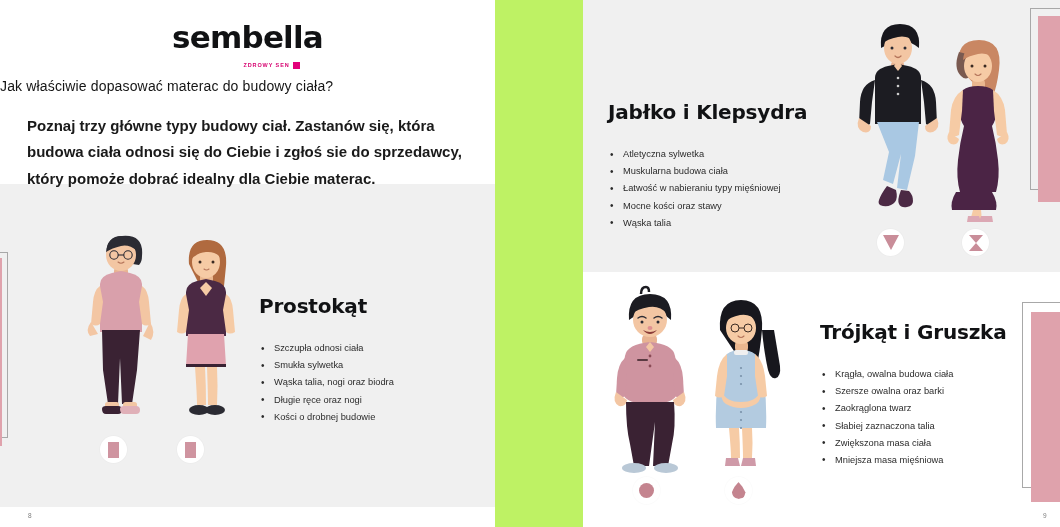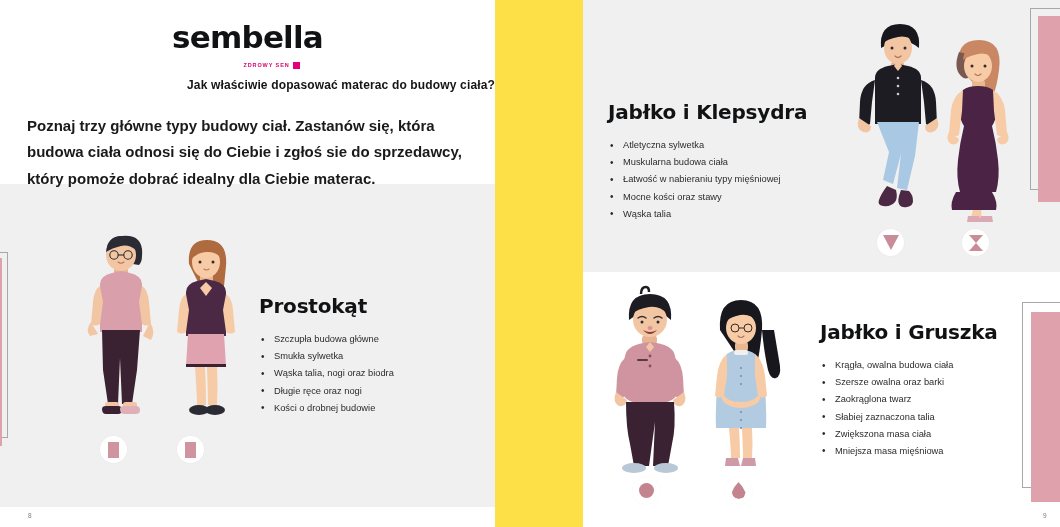--- a/index.html
+++ b/index.html
@@ -1,36 +1,36 @@
 <!DOCTYPE html>
 <html><head>
 <meta charset="utf-8">
 <style>
   * { margin:0; padding:0; box-sizing:border-box; }
   html,body{ width:1060px; height:527px; background:#ffffff; overflow:hidden;
     font-family:"Liberation Sans","DejaVu Sans",sans-serif; }
-  .stage{ position:relative; width:1060px; height:527px; background:#fde047; }
+  .stage{ position:relative; width:1060px; height:527px; background:#bef264; }
 
   
   .slide{ position:absolute; background:#ffffff; overflow:hidden; }
   .slide-left{ left:0; top:0; width:495px; height:527px; }
   .slide-right{ left:583px; top:0; width:477px; height:527px; }
 
   
   .logo-wrap{ position:absolute; left:0; top:22px; width:495px; text-align:center; }
   .logo-word{ font-family:"DejaVu Sans",sans-serif; font-weight:700; font-size:31px;
     letter-spacing:-0.8px; color:#111214; line-height:1; }
   .logo-sub{ display:inline-flex; align-items:center; gap:3px; margin-top:3px;
     margin-left:48px; }
   .logo-sub-txt{ font-size:5.5px; font-weight:700; letter-spacing:0.9px; color:#d6006f; }
   .logo-sub-sq{ width:7px; height:7px; background:#e3007a; display:inline-block; }
 
   
-  .lead-head{ position:absolute; left:0; top:78px; width:495px; text-align:right;
-    font-size:12px; font-weight:700; color:#151515; letter-spacing:0.15px; }
+  .lead-head{ position:absolute; left:0; top:78px; width:495px; text-align:left;
+    font-size:14px; font-weight:400; color:#151515; letter-spacing:0.15px; }
   .lead-body{ position:absolute; left:27px; top:113px; width:462px;
     font-size:15px; font-weight:700; color:#1a1a1a; line-height:1.75; }
 
   
   .gray-block{ position:absolute; background:#f0f0f0; }
   .gb-left{ left:0; top:184px; width:495px; height:323px; }
 
   
   .deco-frame{ position:absolute; border:1px solid #a8a8a8; background:transparent; }
   .deco-pink{ position:absolute; background:#dfa2ac; }
@@ -43,21 +43,21 @@
   .df-rt{ left:1030px; top:8px; width:62px; height:182px; }
   .dp-rt{ left:1038px; top:16px; width:58px; height:186px; }
 
   
   .df-rb{ left:1022px; top:302px; width:62px; height:186px; }
   .dp-rb{ left:1031px; top:312px; width:58px; height:190px; }
 
   
   .col-title{ font-family:"DejaVu Sans",sans-serif; font-weight:700; color:#111214;
     font-size:20px; letter-spacing:-0.2px; }
-  .bullets{ list-style:none; margin-top:13px; }
+  .bullets{ list-style:none; margin-top:22px; }
   .bullets li{ position:relative; padding-left:15px; font-size:9.3px; color:#2b2b2b;
     line-height:1.85; }
   .bullets li::before{ content:"\2022"; position:absolute; left:2px; top:-0.5px;
     color:#2b2b2b; font-size:10px; }
 
   .blk-prostokat{ position:absolute; left:259px; top:294px; width:230px; }
   .blk-trojkat{ position:absolute; left:608px; top:100px; width:300px; }
   .blk-jablko{ position:absolute; left:820px; top:320px; width:240px; }
 
   
@@ -167,21 +167,21 @@
         <span class="ic-rect"></span>
       </div>
       <div class="badge" style="left:99px; top:212px;">
         <span class="ic-rect"></span>
       </div>
     </div>
 
     <div class="blk-prostokat">
       <div class="col-title">Prostokąt</div>
       <ul class="bullets">
-        <li>Szczupła budowa główne</li>
+        <li>Szczupła odnosi ciała</li>
         <li>Smukła sylwetka</li>
         <li>Wąska talia, nogi oraz biodra</li>
         <li>Długie ręce oraz nogi</li>
         <li>Kości o drobnej budowie</li>
       </ul>
     </div>
 
     <div class="pagenum pn-left">8</div>
   </div>
 
@@ -262,21 +262,21 @@
     </div>
     <div class="badge" style="left:107px; top:213px;">
       <span class="ic-hour">
           <i class="t"></i>
           <i class="b"></i>
         </span>
     </div>
   </div>
 
   <div class="blk-jablko">
-    <div class="col-title">Jabłko i Gruszka</div>
+    <div class="col-title">Trójkąt i Gruszka</div>
     <ul class="bullets">
       <li>Krągła, owalna budowa ciała</li>
       <li>Szersze owalna oraz barki</li>
       <li>Zaokrąglona twarz</li>
       <li>Słabiej zaznaczona talia</li>
       <li>Zwiększona masa ciała</li>
       <li>Mniejsza masa mięśniowa</li>
     </ul>
   </div>
 

